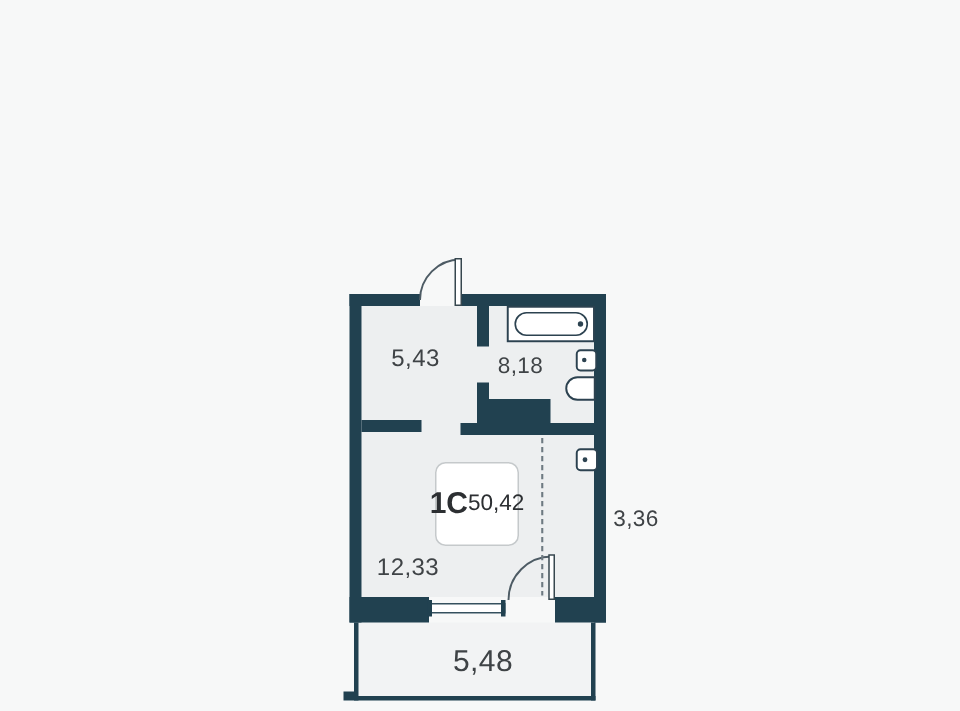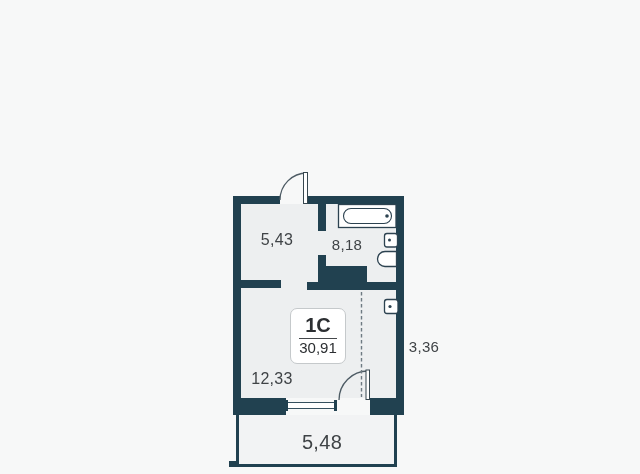--- a/index.html
+++ b/index.html
@@ -49,21 +49,21 @@
   .lbl-living{left:272px;top:379px;font-size:16px;}
   .lbl-zone{left:382px;top:346px;font-size:15px;margin-left:42px;}
   .lbl-balcony{left:322px;top:442px;font-size:20px;}
   
   .unit-badge{
     left:290px;top:308px;width:56px;height:56px;
     background:#ffffff;
     border:1.5px solid #c5c9cb;
     border-radius:7px;
     box-sizing:border-box;
-    display:flex;flex-direction:column;align-items:center;justify-content:center;
+    display:flex;flex-direction:row;align-items:center;justify-content:center;
   }
   .unit-type{font-size:20px;font-weight:600;color:#2c2f32;line-height:1.02;}
   .unit-divider{width:38px;height:1.5px;background:#44484b;margin:2px 0 1px 0;}
   .unit-area{font-size:15px;color:#2c2f32;line-height:1.1;}
   svg.overlay{position:absolute;left:0;top:0;}
 </style>
 </head>
 <body>
 
 <div class="canvas">
@@ -116,16 +116,16 @@
 
   <div class="abs room-label lbl-hallway">5,43</div>
   <div class="abs room-label lbl-bathroom">8,18</div>
   <div class="abs room-label lbl-living">12,33</div>
   <div class="abs room-label lbl-zone">3,36</div>
   <div class="abs room-label lbl-balcony">5,48</div>
 
   <div class="abs unit-badge">
     <div class="unit-type">1C</div>
     <div class="unit-divider"></div>
-    <div class="unit-area">30,91</div>
+    <div class="unit-area">50,42</div>
   </div>
 
 </div>
 
 </body></html>

